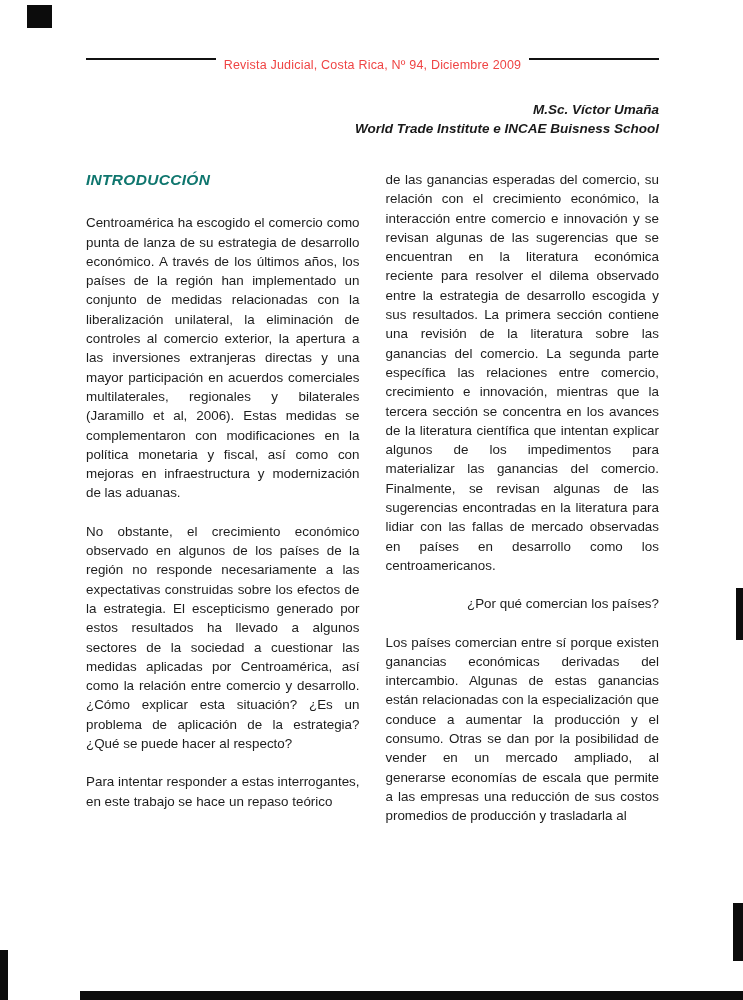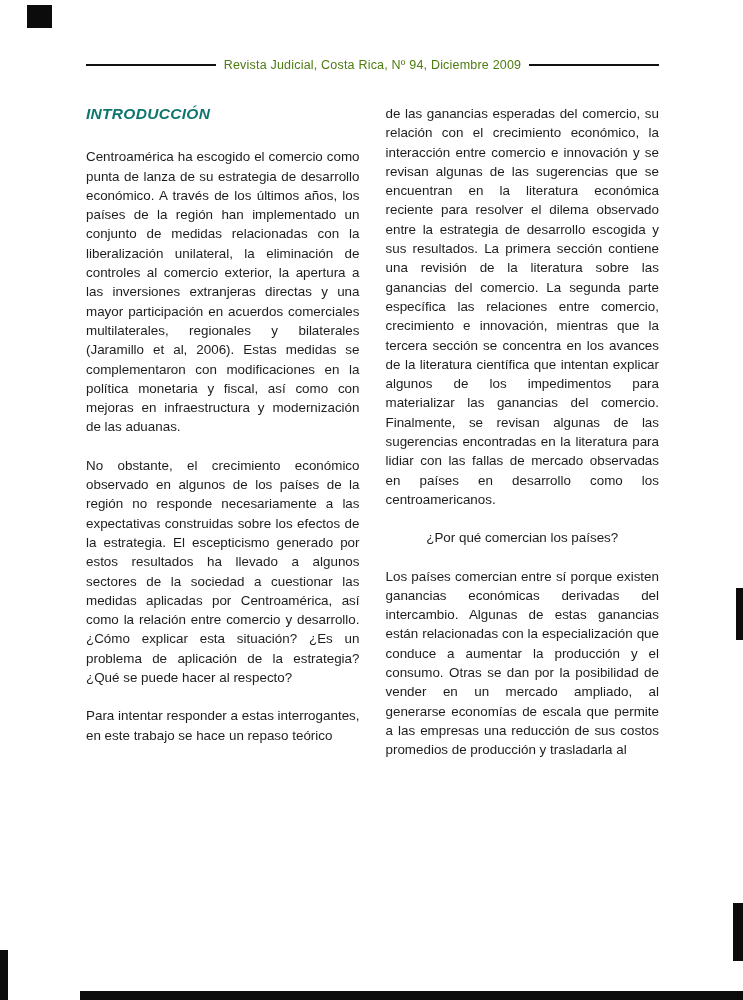--- a/index.html
+++ b/index.html
@@ -11,24 +11,24 @@
     height: 1000px;
     background: #ffffff;
     font-family: "Liberation Sans", "DejaVu Sans", sans-serif;
     color: #1b1b1b;
     overflow: hidden;
   }
   .content { padding: 58px 84px 0 86px; }
 
   .journal-header {
     display: flex;
-    align-items: center;
+    align-items: flex-start;
     font-size: 12.5px;
     letter-spacing: 0.2px;
-    color: #4d7c0f;
+    color: #ef4444;
     white-space: nowrap;
   }
   .journal-header .rule { flex: 1; border-top: 2px solid #111; }
   .journal-header .rule-left { margin-right: 8px; }
   .journal-header .rule-right { margin-left: 8px; }
 
   .title {
     margin: 44px auto 0 auto;
     max-width: 575px;
     text-align: center;
@@ -63,21 +63,21 @@
   .section-heading {
     font-style: italic;
     font-weight: bold;
     font-size: 15.5px;
     letter-spacing: 0.3px;
     margin-bottom: 24px;
     text-align: left;
     color: #0f766e;
   }
   .col p { margin-bottom: 19px; }
-  .question { text-align: center; }
+  .question { text-align: right; }
 
   .scan { position: absolute; background: #0c0c0c; }
   .scan-top-left    { left: 27px;  top: 5px;   width: 25px; height: 23px; }
   .scan-right-mid   { right: 0;    top: 588px; width: 7px;  height: 52px; }
   .scan-right-low   { right: 0;    top: 903px; width: 10px; height: 58px; }
   .scan-bottom-left { left: 0;     top: 950px; width: 8px;  height: 50px; }
   .scan-bottom-bar  { left: 80px;  bottom: 0;  right: 0;    height: 9px; }
 </style>
 </head>
 <body>
@@ -92,20 +92,24 @@
 
   <div class="content">
 
     <div class="journal-header">
       <span class="rule rule-left"></span>
       <span>Revista Judicial, Costa Rica, Nº 94, Diciembre 2009</span>
       <span class="rule rule-right"></span>
     </div>
 
 
+    <div class="author-block">
+      <div>M.Sc. Víctor Umaña</div>
+      <div>World Trade Institute e INCAE Buisness School</div>
+    </div>
 
     <div class="columns">
 
       <div class="col">
         <h2 class="section-heading">INTRODUCCIÓN</h2>
         <p>Centroamérica ha escogido el comercio como punta de lanza de su estrategia de desarrollo económico. A través de los últimos años, los países de la región han implementado un conjunto de medidas relacionadas con la liberalización unilateral, la eliminación de controles al comercio exterior, la apertura a las inversiones extranjeras directas y una mayor participación en acuerdos comerciales multilaterales, regionales y bilaterales (Jaramillo et al, 2006). Estas medidas se complementaron con modificaciones en la política monetaria y fiscal, así como con mejoras en infraestructura y modernización de las aduanas.</p>
         <p>No obstante, el crecimiento económico observado en algunos de los países de la región no responde necesariamente a las expectativas construidas sobre los efectos de la estrategia. El escepticismo generado por estos resultados ha llevado a algunos sectores de la sociedad a cuestionar las medidas aplicadas por Centroamérica, así como la relación entre comercio y desarrollo. ¿Cómo explicar esta situación? ¿Es un problema de aplicación de la estrategia? ¿Qué se puede hacer al respecto?</p>
         <p>Para intentar responder a estas interrogantes, en este trabajo se hace un repaso teórico</p>
       </div>
 

